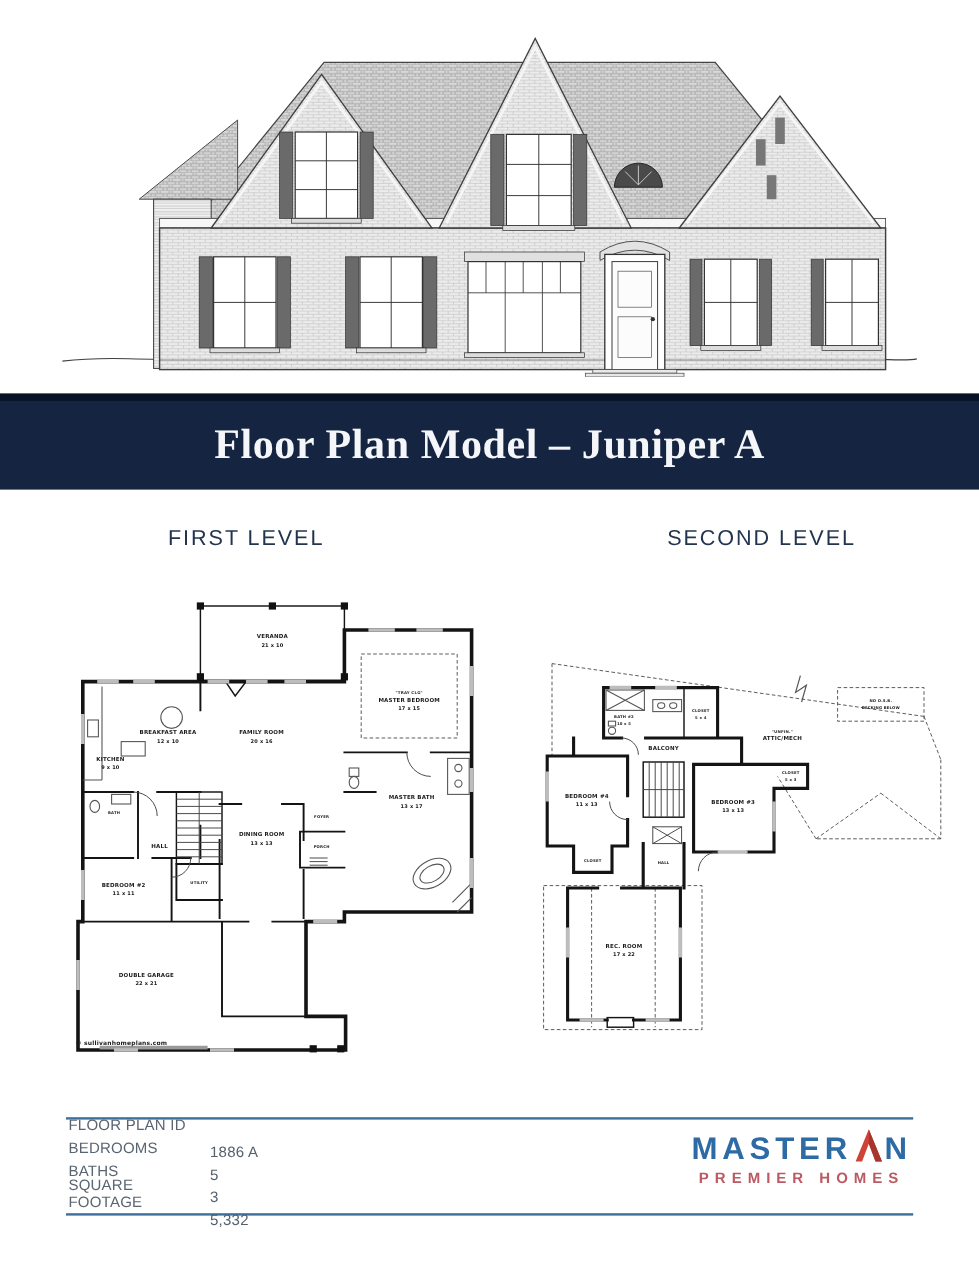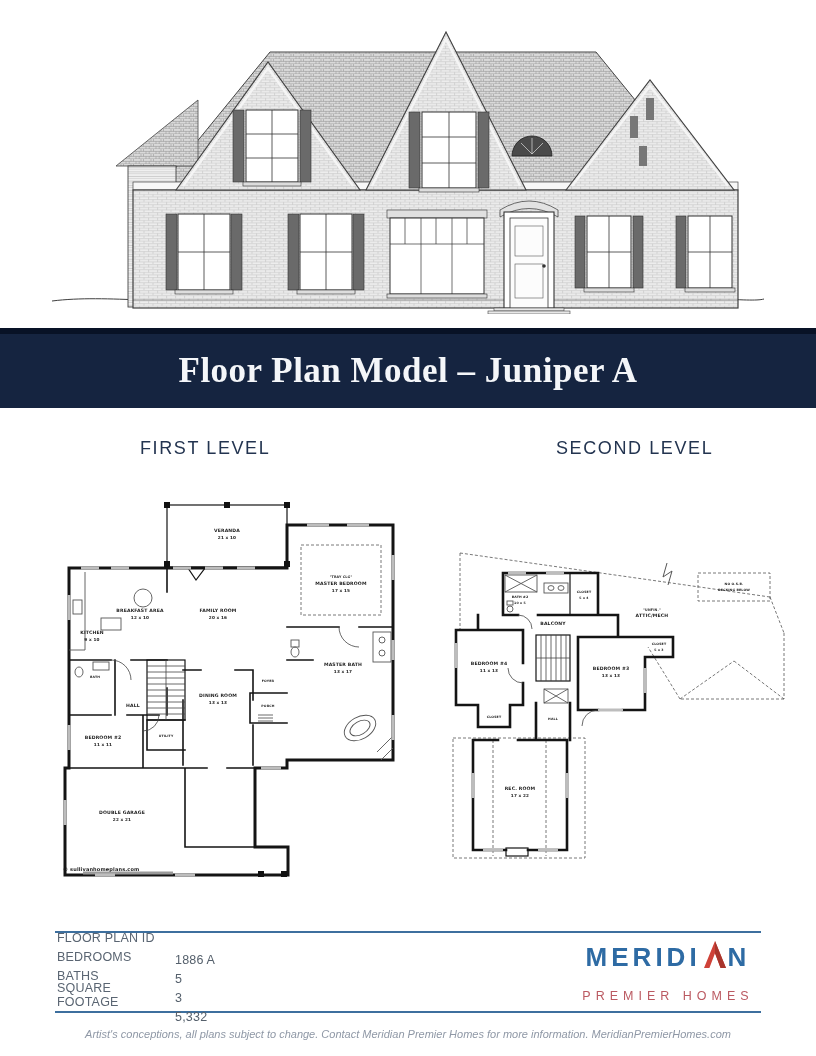--- a/index.html
+++ b/index.html
@@ -30,21 +30,21 @@
   .fix{stroke:#555;fill:none;stroke-width:.9;}
   
   .rule{position:absolute;left:55px;width:706px;height:2px;background:#3d6f9e;}
   .specs{position:absolute;left:57px;top:928px;font-size:12.5px;color:#5a6572;letter-spacing:.2px;}
   .specs .row{display:flex;height:19px;align-items:center;}
   .specs .lab{width:118px;}
   .specs .val{color:#55606c;margin-top:44px;}
   .logo{position:absolute;left:568px;top:941px;width:200px;text-align:center;}
   .logo .name{color:#2e6ba4;font-size:26px;font-weight:600;letter-spacing:4px;line-height:30px;white-space:nowrap;}
   .logo .name svg{vertical-align:-3px;margin:0 1px 0 2px;}
-  .logo .tag{margin-top:17px;color:#bb5a62;font-size:12.5px;font-weight:400;letter-spacing:5px;white-space:nowrap;}
+  .logo .tag{margin-top:3px;color:#bb5a62;font-size:12.5px;font-weight:700;letter-spacing:5px;white-space:nowrap;}
   .disclaimer{position:absolute;left:0;top:1028px;width:816px;text-align:center;
               font-size:11px;font-style:italic;color:#8f98a6;}
   
   .hl{stroke:#3f3f3f;fill:none;}
 </style>
 </head>
 <body>
 
 <div id="page">
 
@@ -391,22 +391,21 @@
       <span class="lab">BATHS</span>
       <span class="val">3</span>
     </div>
     <div class="row">
       <span class="lab">SQUARE FOOTAGE</span>
       <span class="val">5,332</span>
     </div>
   </div>
 
   <div class="logo">
-    <div class="name"><span>MERIDI</span><svg width="24" height="28" viewBox="0 0 24 28">
+    <div class="name"><span>MASTER</span><svg width="24" height="28" viewBox="0 0 24 28">
           <polygon points="12,0 23,27 17.6,27 12,12.2 6.4,27 1,27" fill="#cf4238"></polygon>
           <polygon points="12,0 23,27 17.6,27 12,12.2" fill="#a8352c"></polygon>
         </svg><span>N</span></div>
     <div class="tag">PREMIER HOMES</div>
   </div>
 
-  <div class="disclaimer">Artist's conceptions, all plans subject to change. Contact Meridian Premier Homes for more information. MeridianPremierHomes.com</div>
 
 </div>
 
 </body></html>

